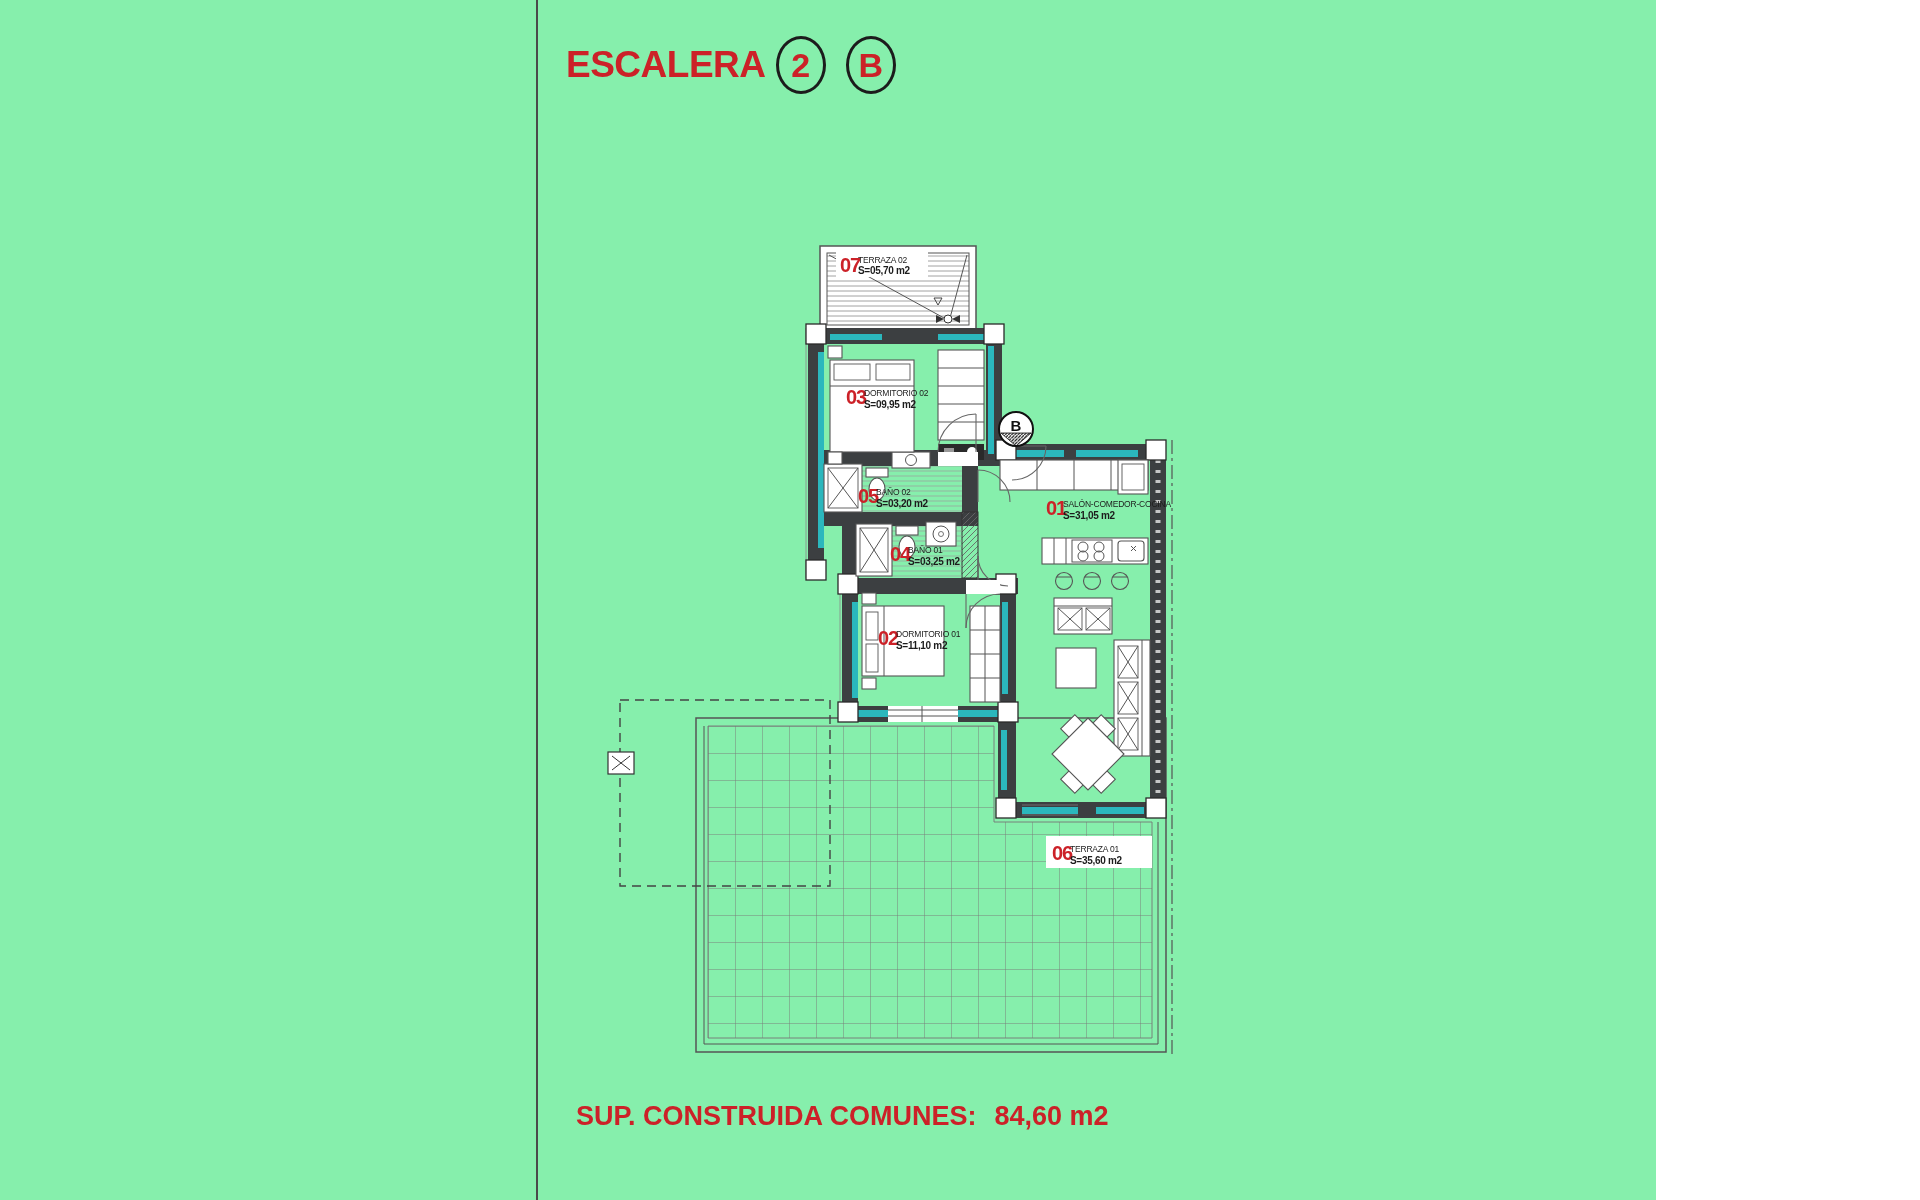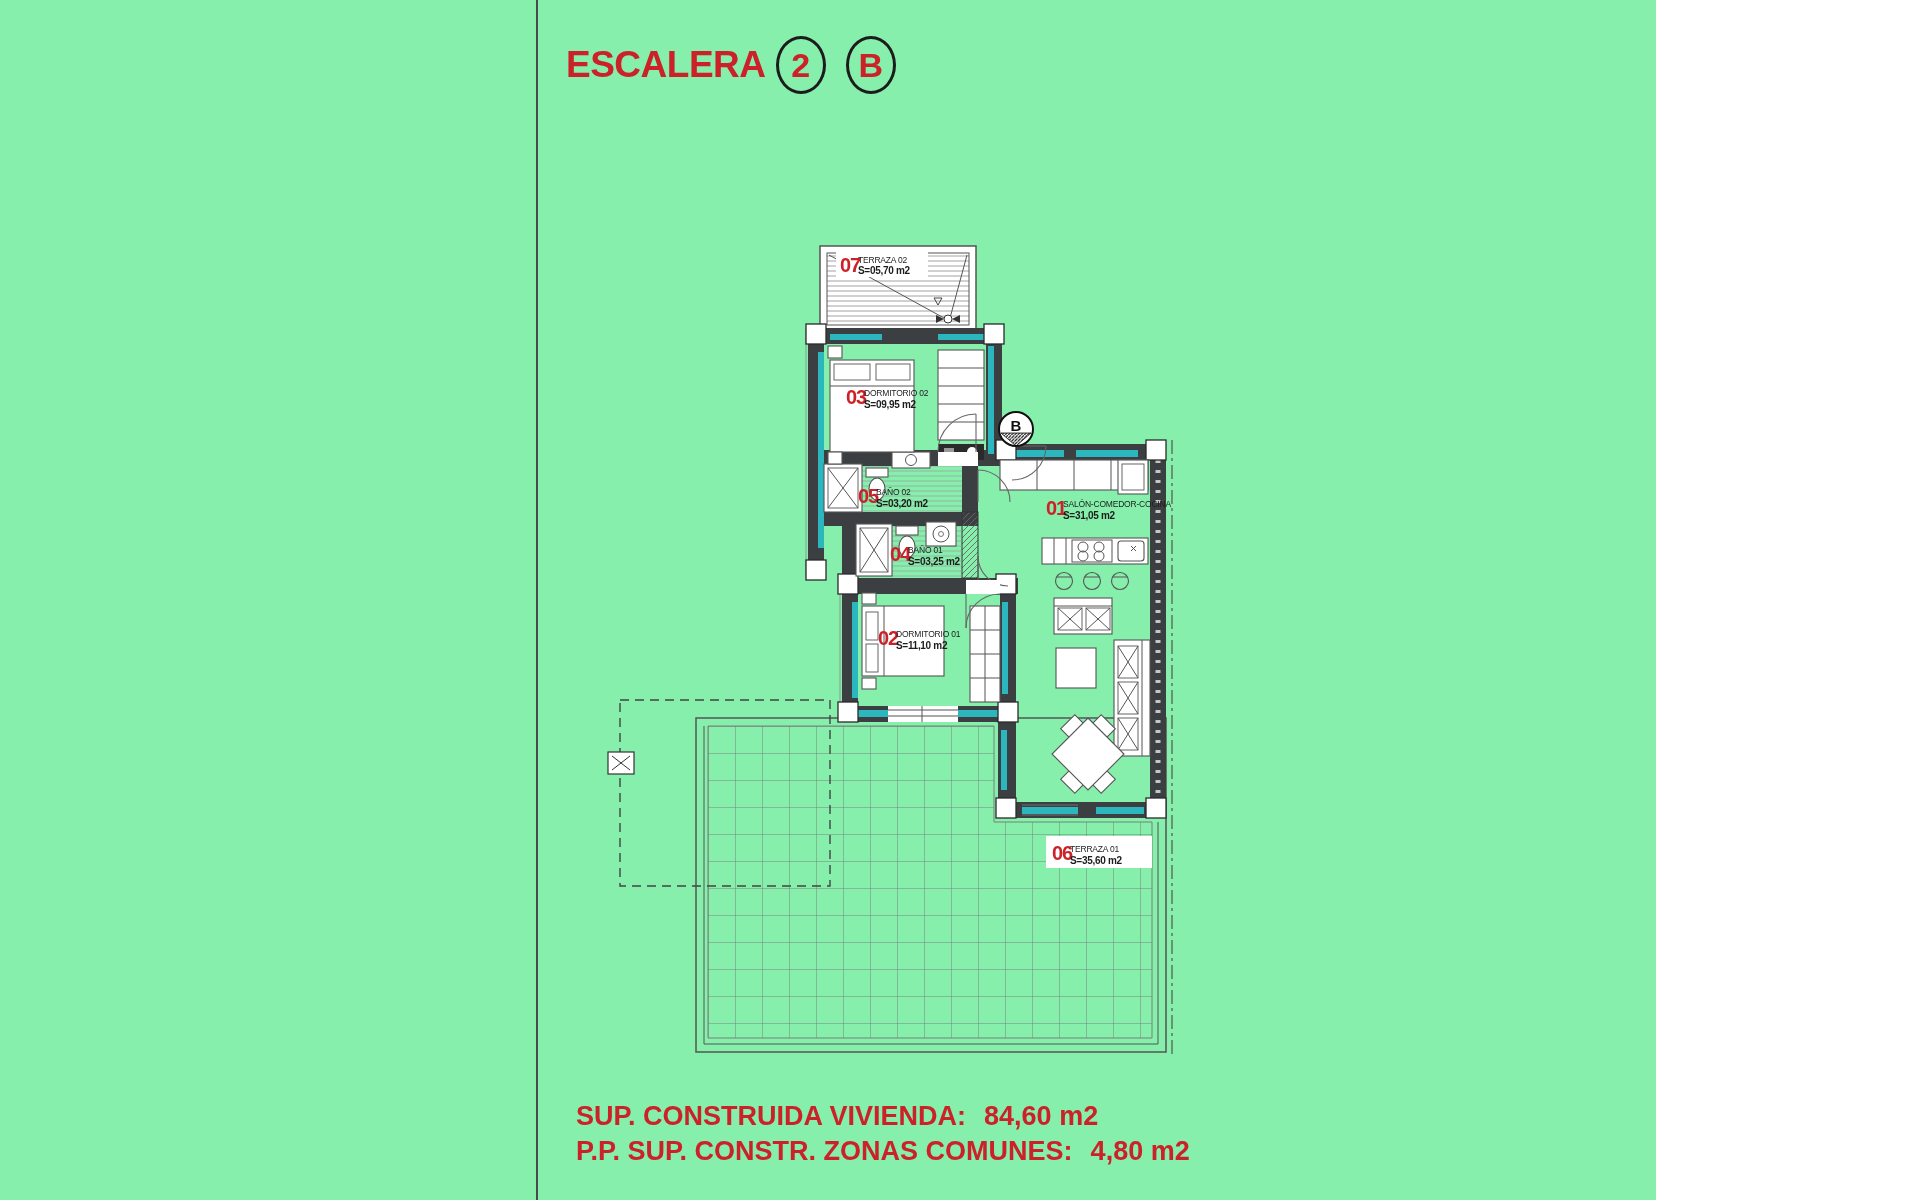--- a/index.html
+++ b/index.html
@@ -335,20 +335,17 @@
     <g>
       <rect x="1046" y="836" width="106" height="32" fill="#fff"></rect>
       <text class="rnum" x="1052" y="860">06</text>
       <text class="rname" x="1070" y="852">TERRAZA 01</text>
       <text class="rarea" x="1070" y="864">S=35,60 m2</text>
     </g>
   </svg>
 
   <div class="summary">
     <div>
-      <span>SUP. CONSTRUIDA VIVIENDA:</span><span class="val">84,60 m2</span>
-    </div>
-    <div>
-      <span>P.P. SUP. CONSTR. ZONAS COMUNES:</span><span class="val">4,80 m2</span>
+      <span>SUP. CONSTRUIDA COMUNES:</span><span class="val">84,60 m2</span>
     </div>
   </div>
 
 </div>
 
 </body></html>

